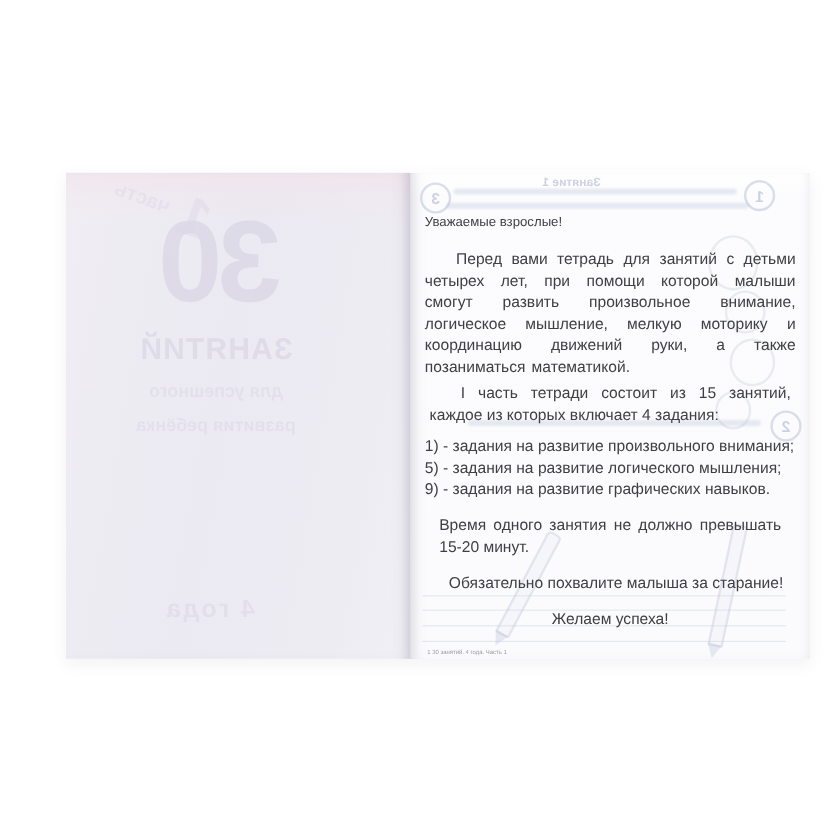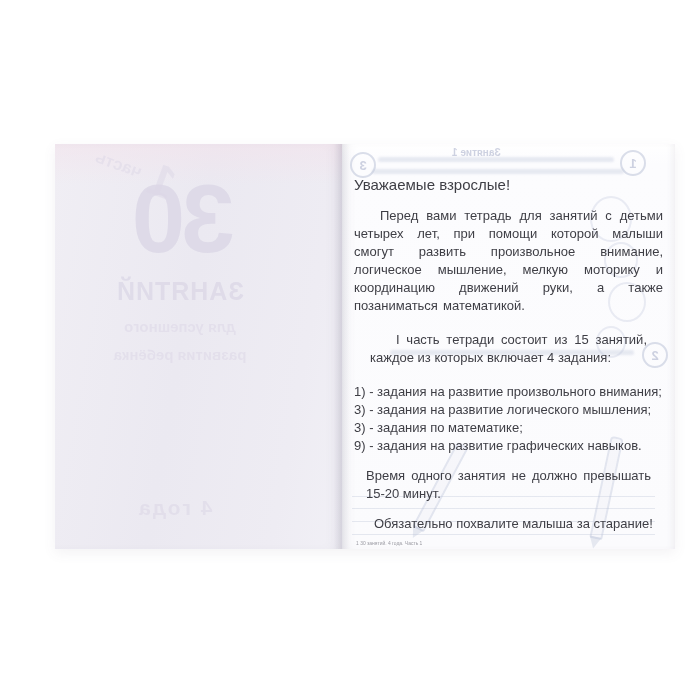--- a/index.html
+++ b/index.html
@@ -62,23 +62,23 @@
     content:""; position:absolute; left:-2px; bottom:-12px;
     border-left:6.5px solid transparent; border-right:6.5px solid transparent;
     border-top:12px solid rgba(180,188,212,0.30);
   }
 
   
   .rp-content {
     position:absolute; left:12px; top:32px; width:309px;
     color:#3e3e45; font-size:13px; line-height:18px;
   }
-  .greeting { margin:0 0 13px 0; font-size:15px; }
+  .greeting { margin:0 0 13px 0; font-size:11px; }
   .para { margin:0; text-align:justify; text-indent:26px; word-spacing:1.5px; }
-  .para2 { margin:16px; text-align:justify; text-indent:26px; }
+  .para2 { margin:4px; text-align:justify; text-indent:26px; }
   .task-list { margin:8px 0 0 0; }
   .task-item { white-space:nowrap; }
   .duration { margin:12px; text-align:justify; }
   .praise { margin:8px 0 0 0; text-indent:20px; white-space:nowrap; }
   .closing { margin:12px 0 0 0; text-align:center; }
   .footer {
     position:absolute; left:14px; bottom:3px; color:#9a9aa2;
     font-size:9px; transform:scale(0.55); transform-origin:left bottom; white-space:nowrap;
   }
 </style>
@@ -119,22 +119,21 @@
       <div class="rghost gline" style="left:10px; top:390px; width:303px;"></div>
       <div class="rghost gpencil" style="left:92px;  top:295px; height:92px;  transform:rotate(28deg);"></div>
       <div class="rghost gpencil" style="left:258px; top:292px; height:100px; transform:rotate(12deg);"></div>
 
       <div class="rp-content">
         <p class="greeting">Уважаемые взрослые!</p>
         <p class="para">Перед вами тетрадь для занятий с детьми четырех лет, при помощи которой малыши смогут развить произвольное внимание, логическое мышление, мелкую моторику и координацию движений руки, а также позаниматься математикой.</p>
         <p class="para2">I часть тетради состоит из 15 занятий, каждое из которых включает 4 задания:</p>
         <div class="task-list">
           <div class="task-item">1) - задания на развитие произвольного внимания;</div>
-          <div class="task-item">3) - задания на развитие логического мышления;</div>
-          <div class="task-item">3) - задания по математике;</div>
+          <div class="task-item">5) - задания на развитие логического мышления;</div>
           <div class="task-item">9) - задания на развитие графических навыков.</div>
         </div>
         <p class="duration">Время одного занятия не должно превышать 15-20 минут.</p>
         <p class="praise">Обязательно похвалите малыша за старание!</p>
         <p class="closing">Желаем успеха!</p>
       </div>
       <div class="footer">1   30 занятий. 4 года. Часть 1</div>
     </div>
 
     <div class="gutter"></div>

